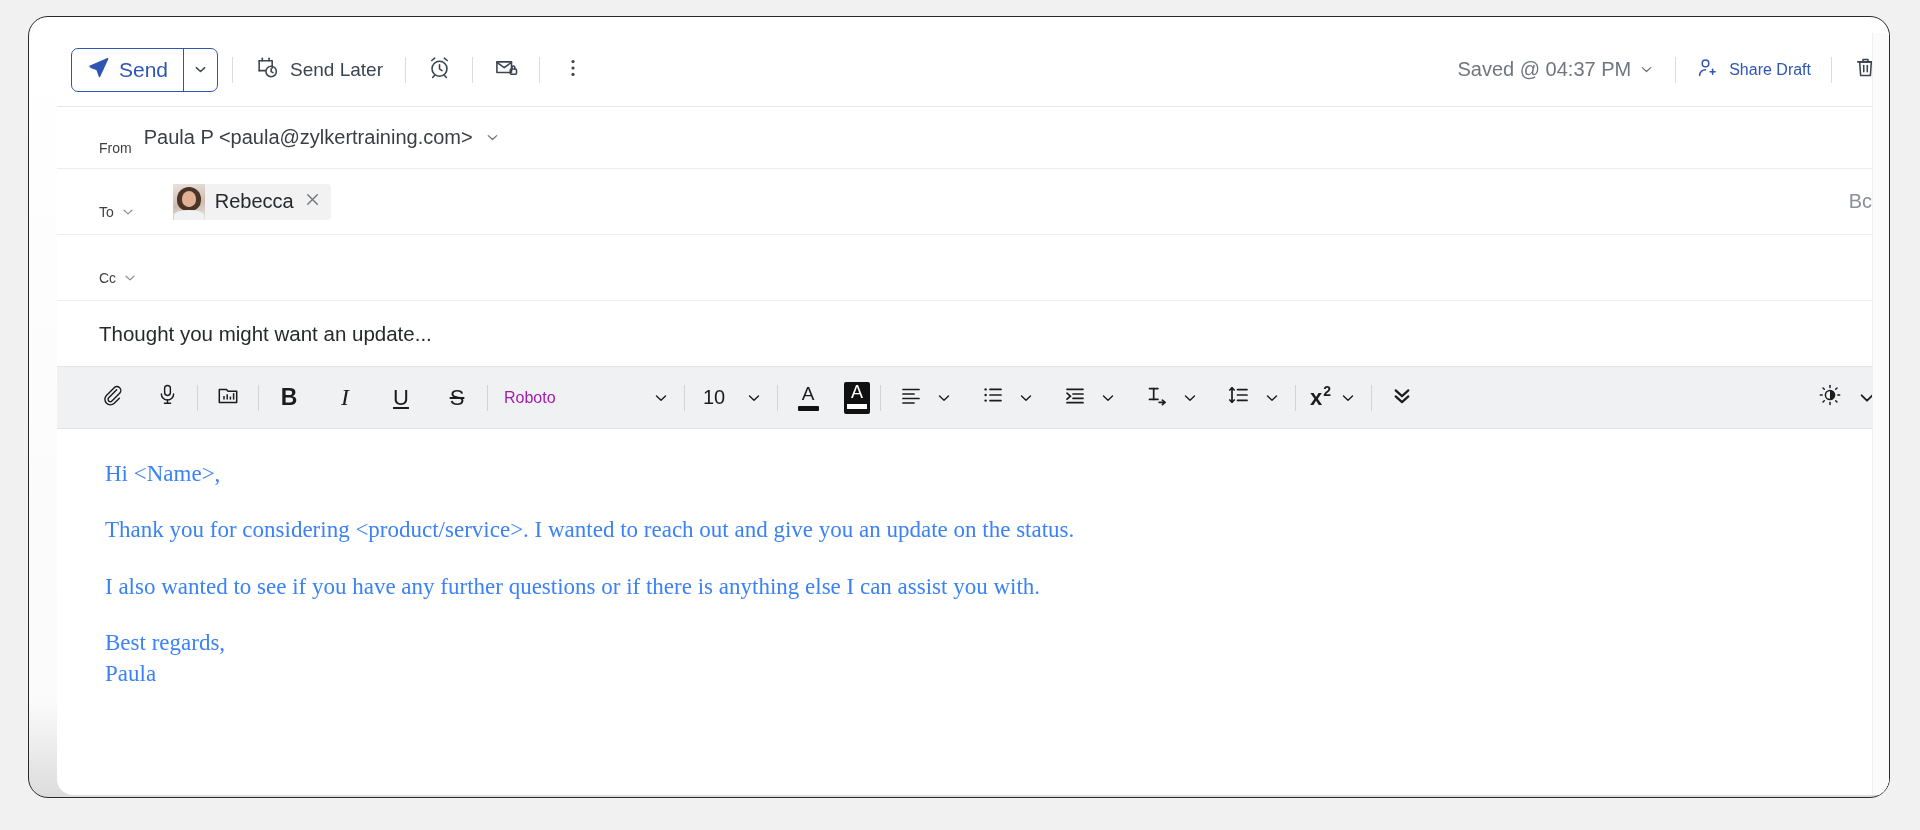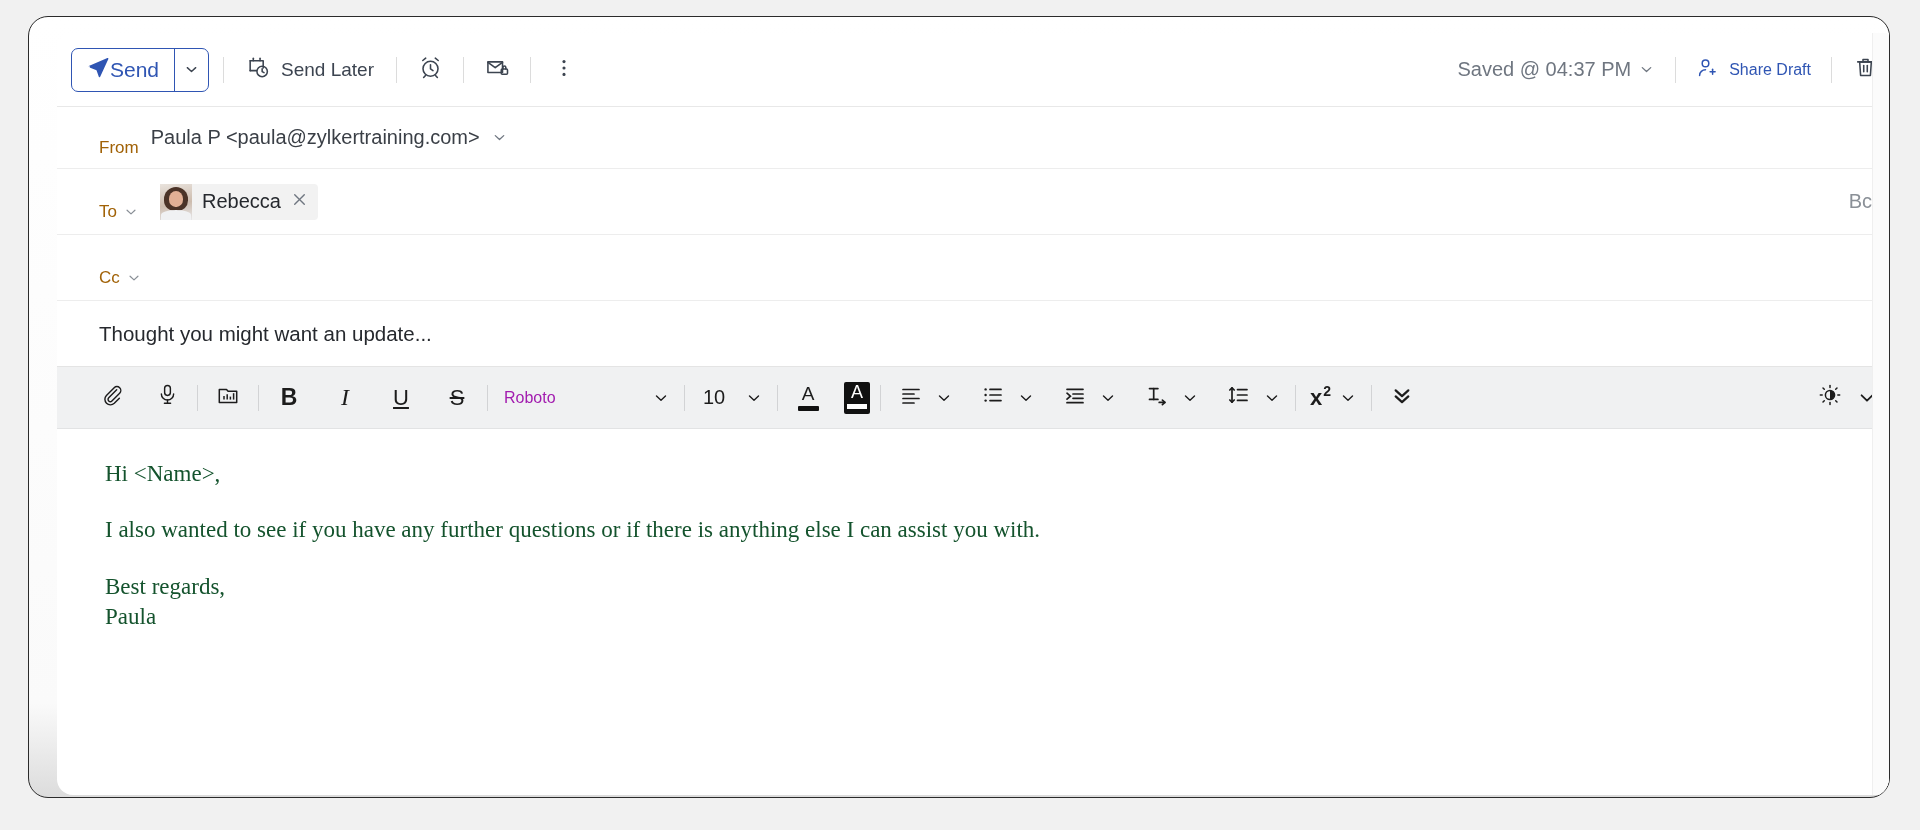--- a/index.html
+++ b/index.html
@@ -45,21 +45,21 @@
   }
   .send-group {
     display: flex;
     align-items: stretch;
     border: 1.6px solid #2f55b3;
     border-radius: 7px;
     height: 44px;
     overflow: hidden;
   }
   .send-main {
-    display: flex; align-items: center; 
+    display: flex; align-items: center; gap: 9px;
     padding: 0 15px 0 14px;
     color: #2f55b3;
     font-size: 21px;
     cursor: pointer;
   }
   .send-caret {
     width: 34px;
     display: flex; align-items: center; justify-content: center;
     border-left: 1.6px solid #2f55b3;
     color: #3c4450;
@@ -90,22 +90,22 @@
   }
 
   
   .field-row {
     display: flex; align-items: center;
     border-bottom: 1px solid #ededed;
     padding: 0 20px 0 42px;
     min-height: 64px;
   }
   .field-label {
-    color: #a16207;
-    font-size: 17px;
+    color: #404040;
+    font-size: 14px;
     margin-right: 12px;
     display: flex; align-items: center; gap: 7px; margin-top: 21px;
   }
   .field-value { color: #3a3f46; font-size: 20px; }
   #from-row { min-height: 62px; }
   #to-row { min-height: 66px; }
   #cc-row { min-height: 66px; text-align: center; }
   #subject-row { min-height: 66px; border-bottom: 1px solid #e4e4e4; }
   #subject-text { color: #26292e; font-size: 20.5px; }
   .bcc-label { color: #8a9097; font-size: 20px; cursor: pointer; }
@@ -183,21 +183,21 @@
   .txt-i { font-style: italic; font-family: "Liberation Serif", serif; font-size: 24px; }
   .txt-u { text-decoration: underline; font-size: 22px; }
   .txt-s { text-decoration: line-through; font-size: 22px; }
 
   
   #mail-body {
     flex: 1 1 auto;
     padding: 30px 44px 0 48px;
     font-family: "Liberation Serif", serif;
     font-size: 23px;
-    color: #14532d;
+    color: #3b82f6;
     line-height: 1.28;
     overflow: hidden;
   }
   #mail-body p { margin: 0 0 27px 0; }
   #mail-body p.signature { margin-bottom: 16px; line-height: 1.33; }
 
   
   #scroll-strip {
     position: absolute;
     right: 0; top: 16px;
@@ -338,21 +338,21 @@
     <div class="field-row" id="to-row">
       <span class="field-label">
         <span>To</span>
         <span style="display:flex;align-items:center">
           <svg width="14" height="14" viewBox="0 0 16 16" fill="none" stroke="#8a9097" stroke-width="1.4" stroke-linecap="round" stroke-linejoin="round">
               <path d="M3.5 6 8 10.2 12.5 6"></path>
             </svg>
         </span>
       </span>
 
-      <span class="recipient-chip" style="margin-left:10px">
+      <span class="recipient-chip" style="margin-left:26px">
         <span class="chip-avatar">
             <span class="chip-shoulders"></span>
           </span>
         <span class="chip-name">Rebecca</span>
         <span class="chip-remove">
           <svg width="17" height="17" viewBox="0 0 16 16" fill="none" stroke="#6f7680" stroke-width="1.3" stroke-linecap="round">
               <path d="M3.5 3.5 12.5 12.5"></path>
               <path d="M12.5 3.5 3.5 12.5"></path>
             </svg>
         </span>
@@ -596,20 +596,21 @@
       </div>
       <div class="caret-btn" style="width:34px">
         <svg width="18" height="18" viewBox="0 0 16 16" fill="none" stroke="#1c1c1c" stroke-width="1.6" stroke-linecap="round" stroke-linejoin="round">
             <path d="M3.2 5.6 8 10.4 12.8 5.6"></path>
           </svg>
       </div>
     </div>
 
     <div id="mail-body">
       <p>Hi &lt;Name&gt;,</p>
+      <p>Thank you for considering &lt;product/service&gt;. I wanted to reach out and give you an update on the status.</p>
       <p>I also wanted to see if you have any further questions or if there is anything else I can assist you with.</p>
       <p class="signature">
         <span>Best regards,</span><br>
         <span>Paula</span>
       </p>
     </div>
 
   </div>
   <div id="scroll-strip"></div>
 </div>

